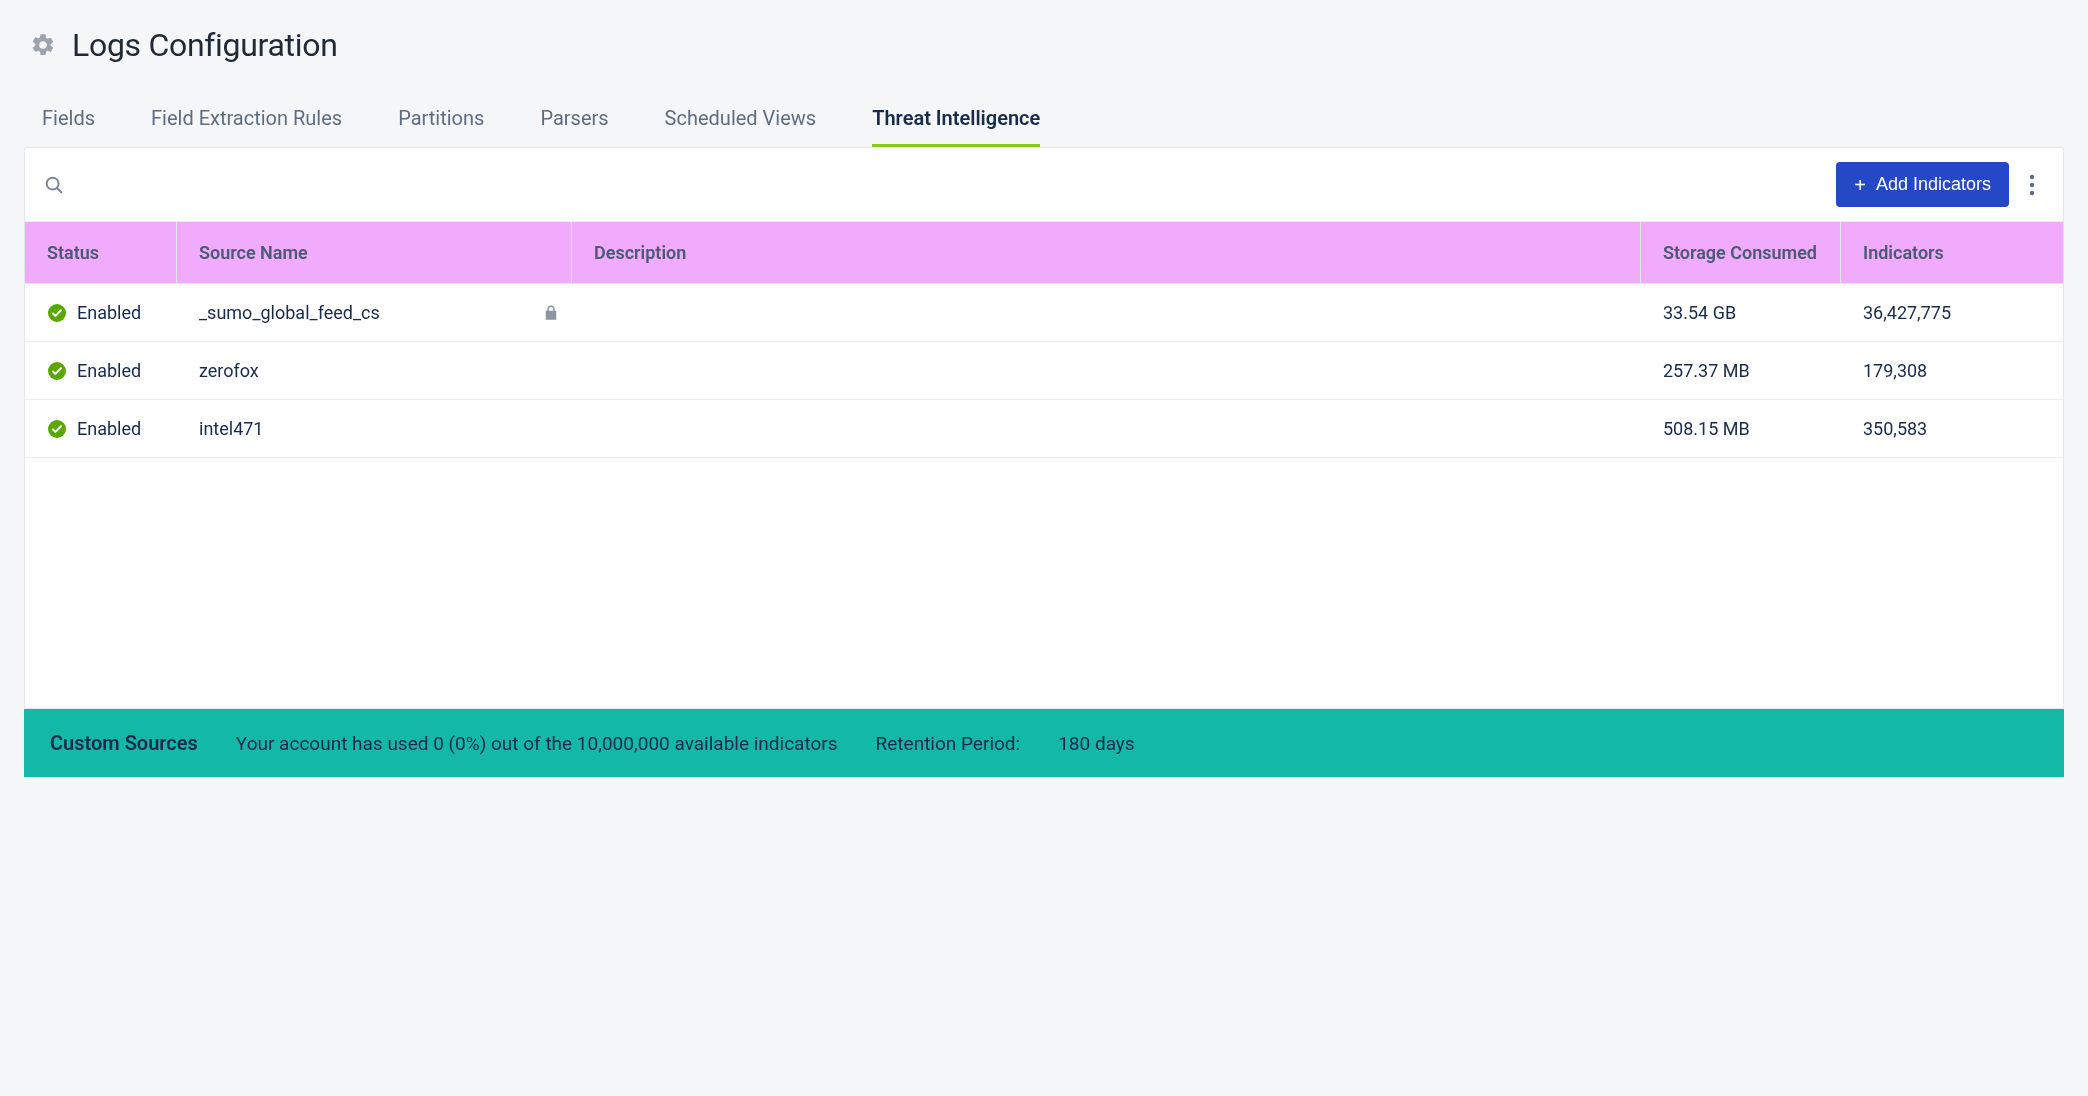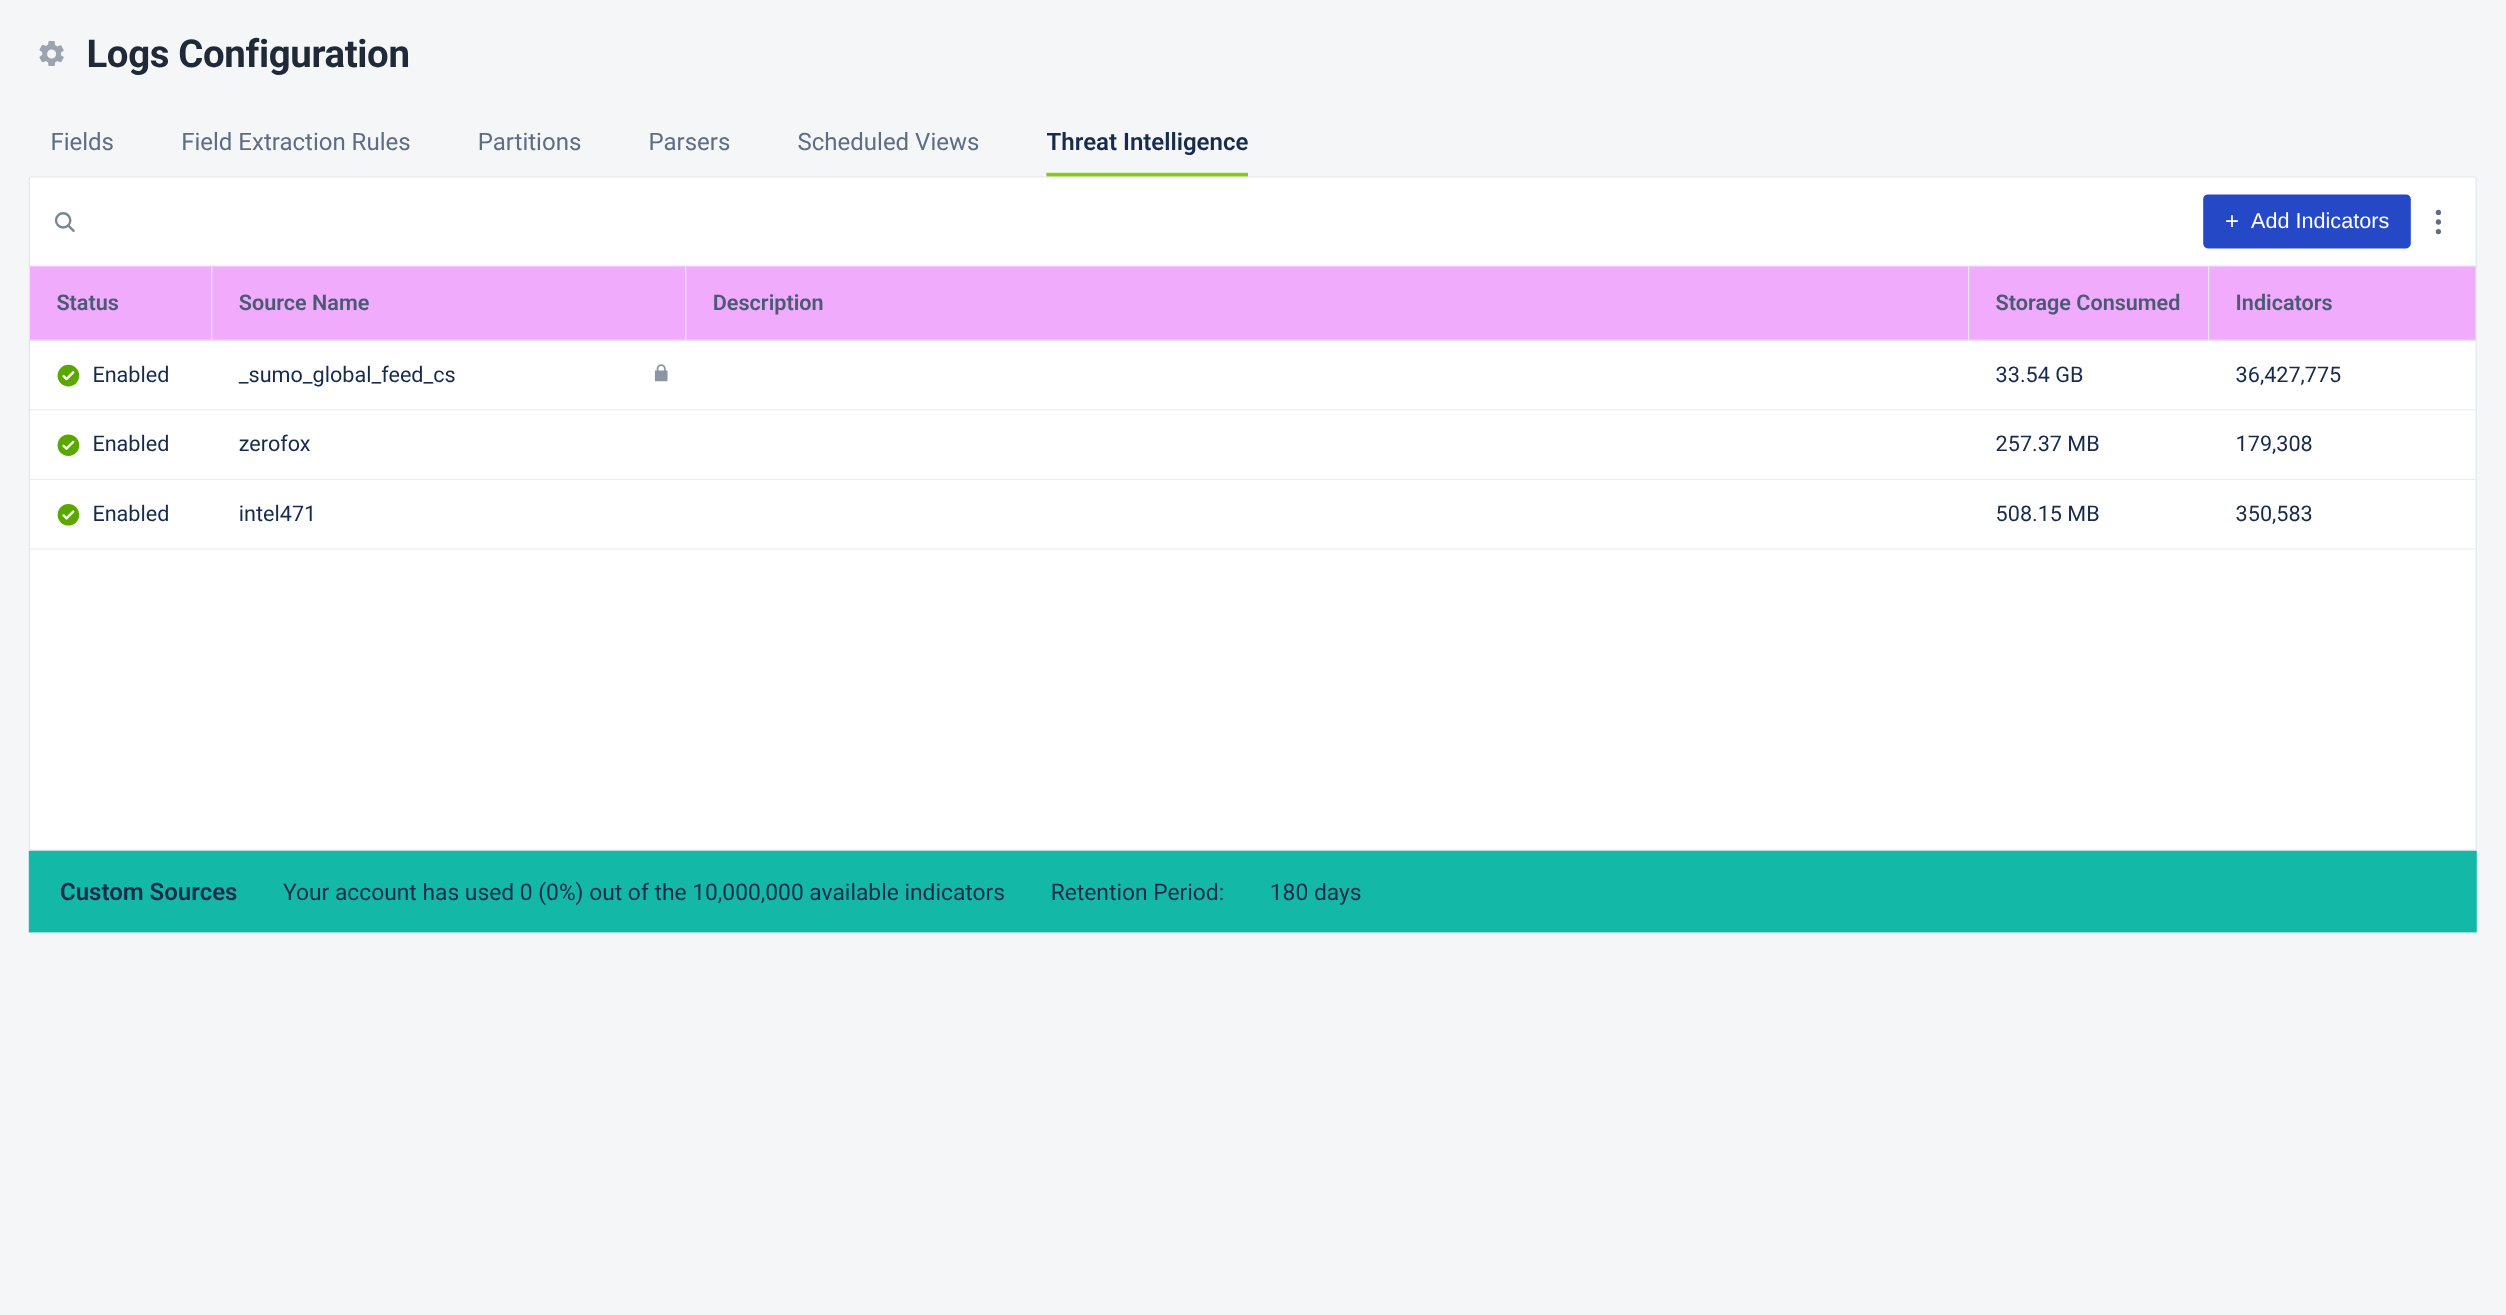--- a/index.html
+++ b/index.html
@@ -18,21 +18,21 @@
     align-items: center;
     gap: 16px;
     padding: 8px 30px 18px 30px;
   }
   .gear-icon {
     color: #9aa3ae;
     display: inline-flex;
   }
   .page-title {
     font-size: 32px;
-    font-weight: 700;
+    font-weight: 400;
     letter-spacing: -0.3px;
     color: #1f2937;
   }
   .tabs {
     display: flex;
     gap: 56px;
     padding: 18px 42px 0 42px;
   }
   .tab {
     font-size: 20px;
@@ -105,21 +105,21 @@
   .col-ind    { width: 200px; padding-left: 22px; }
   .tbody .row {
     display: flex;
     align-items: center;
     border-bottom: 1px solid #ecedef;
     padding: 0 22px;
     min-height: 58px;
   }
   .td { padding: 16px 0; font-size: 18px; color: #172b4d; }
   .td.col-status { display: flex; align-items: center; gap: 10px; border-right: none; }
-  .td.col-source { padding-left: 22px; display: flex; align-items: flex-start; gap: 18px; border-right: none; }
+  .td.col-source { padding-left: 22px; display: flex; align-items: center; gap: 18px; border-right: none; }
   .td.col-desc   { flex:1; padding-left: 22px; border-right: none; }
   .td.col-storage{ width: 200px; padding-left: 22px; border-right: none; }
   .td.col-ind    { width: 200px; padding-left: 22px; }
   .status-dot {
     display: inline-flex;
   }
   .lock-icon { color: #8c95a1; display:inline-flex; margin-left:auto; margin-right:12px; }
   .blank-area {
     height: 250px;
   }

